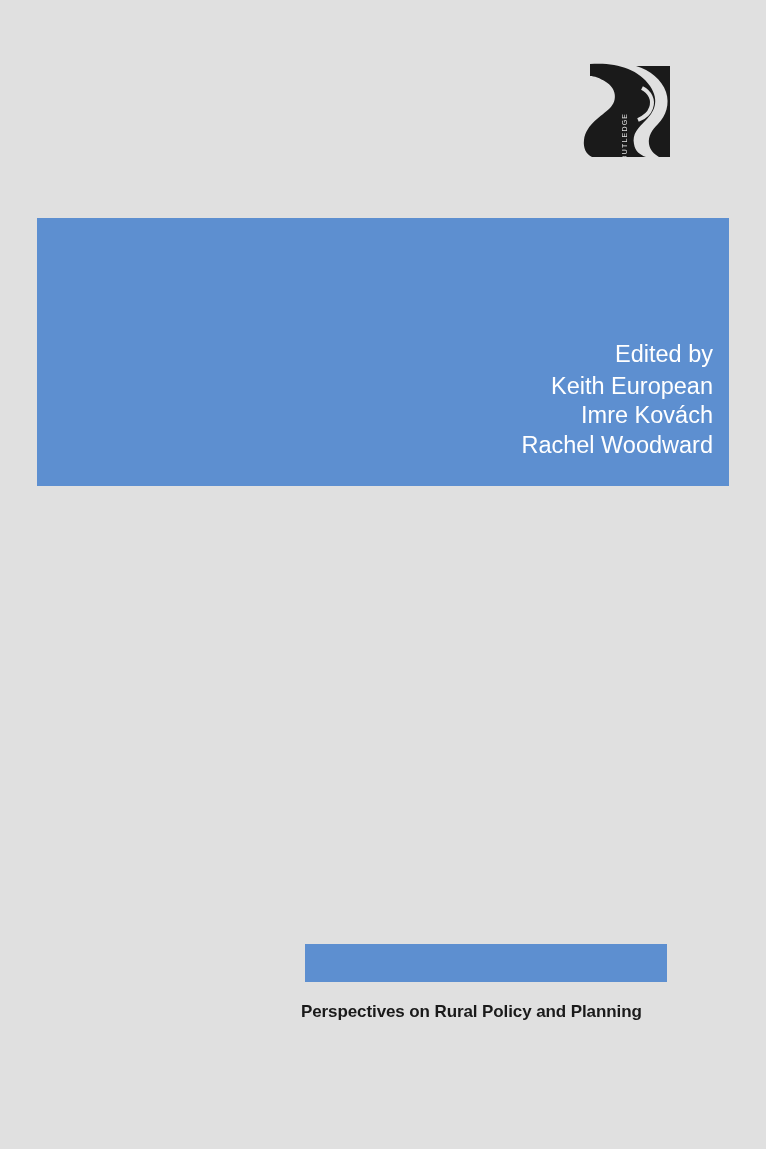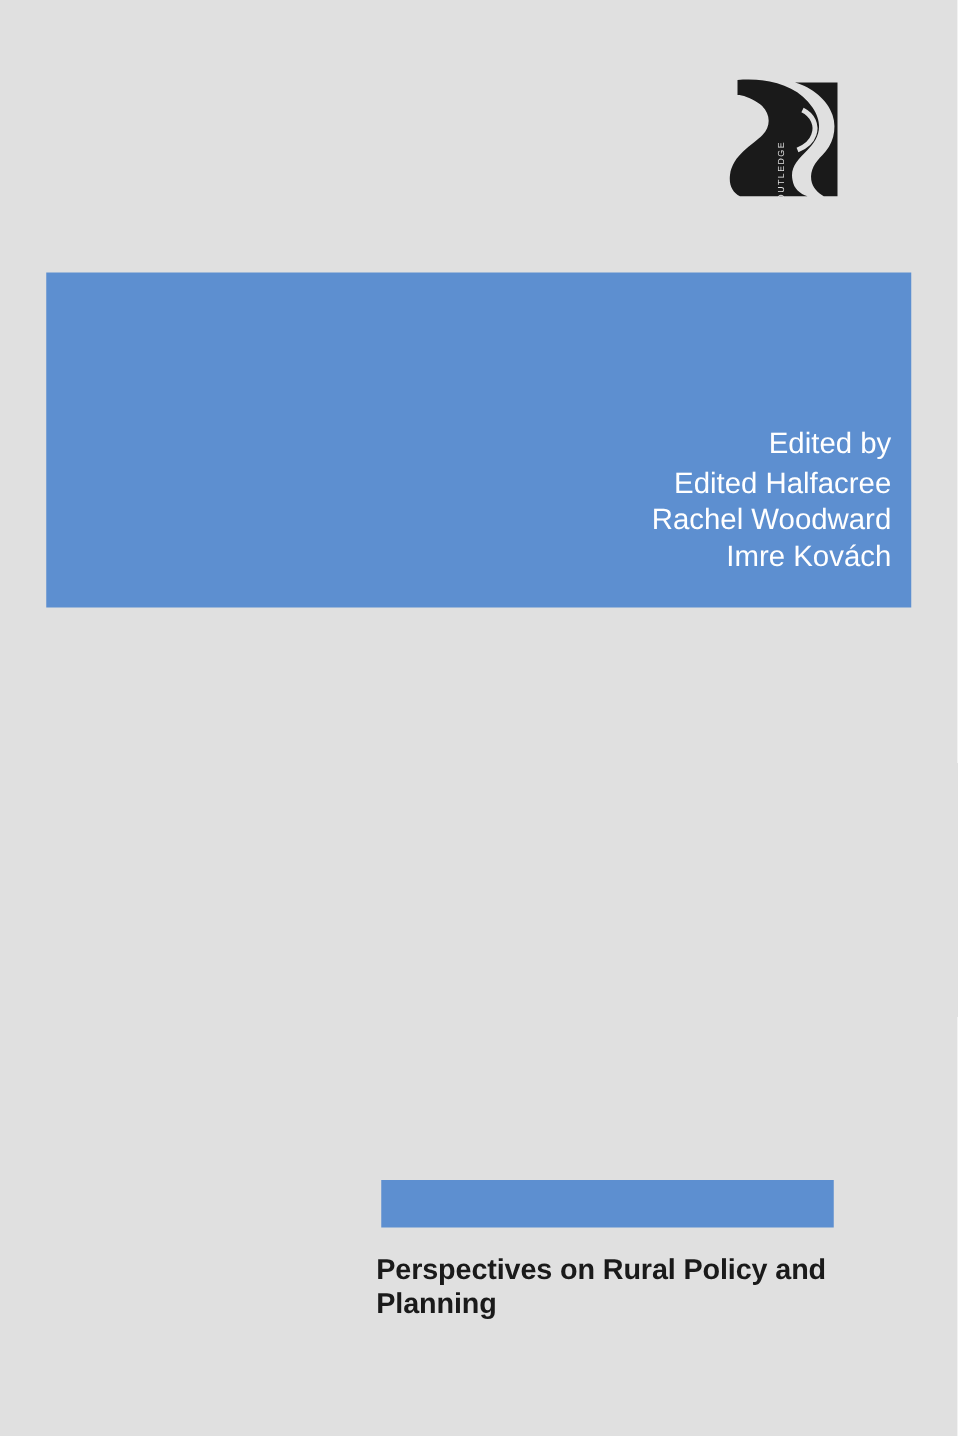--- a/index.html
+++ b/index.html
@@ -72,21 +72,21 @@
     width: 362px;
     height: 38px;
     background: #5d8fd0;
   }
   .series-label {
     position: absolute;
     left: 301px;
     top: 1002px;
     width: 380px;
     color: #1a1a1a;
-    font-size: 23px;
+    font-size: 17px;
     font-weight: bold;
     letter-spacing: -0.1px;
   }
 </style>
 </head>
 <body>
 
 <div class="cover">
 
   <div class="logo">
@@ -95,22 +95,22 @@
       <path d="M10 6 C34 4 58 10 70 28 C80 43 74 54 66 62 C58 70 52 76 54 86 C55 93 60 97 66 99 L12 99 C6 96 3 90 4 82 C6 66 22 58 30 50 C38 42 36 30 26 24 C20 20 14 18 10 18 Z" fill="#1a1a1a"></path>
       <path d="M56 8 C70 12 82 22 86 34 C90 46 86 58 78 66 C72 72 68 78 69 86 C70 92 74 96 79 99 L90 99 L90 8 Z" fill="#1a1a1a"></path>
       <path d="M62 30 C70 34 74 42 71 50 C69 56 63 60 58 62" fill="none" stroke="#e0e0e0" stroke-width="4"></path>
       <text x="47" y="82" font-family="Liberation Sans, sans-serif" font-size="7" letter-spacing="1.2" fill="#e0e0e0" text-anchor="middle" transform="rotate(-90 47 82)">ROUTLEDGE</text>
     </svg>
   </div>
 
   <div class="title-band">
     <div class="edited-block">
       <div class="edited-by">Edited by</div>
-      <div class="editor">Edited Halfacree</div>
+      <div class="editor">Keith European</div>
+      <div class="editor">Imre Kovách</div>
       <div class="editor">Rachel Woodward</div>
-      <div class="editor">Imre Kovách</div>
     </div>
   </div>
 
   <div class="series-band"></div>
   <div class="series-label">Perspectives on Rural Policy and Planning</div>
 
 </div>
 
 </body></html>

